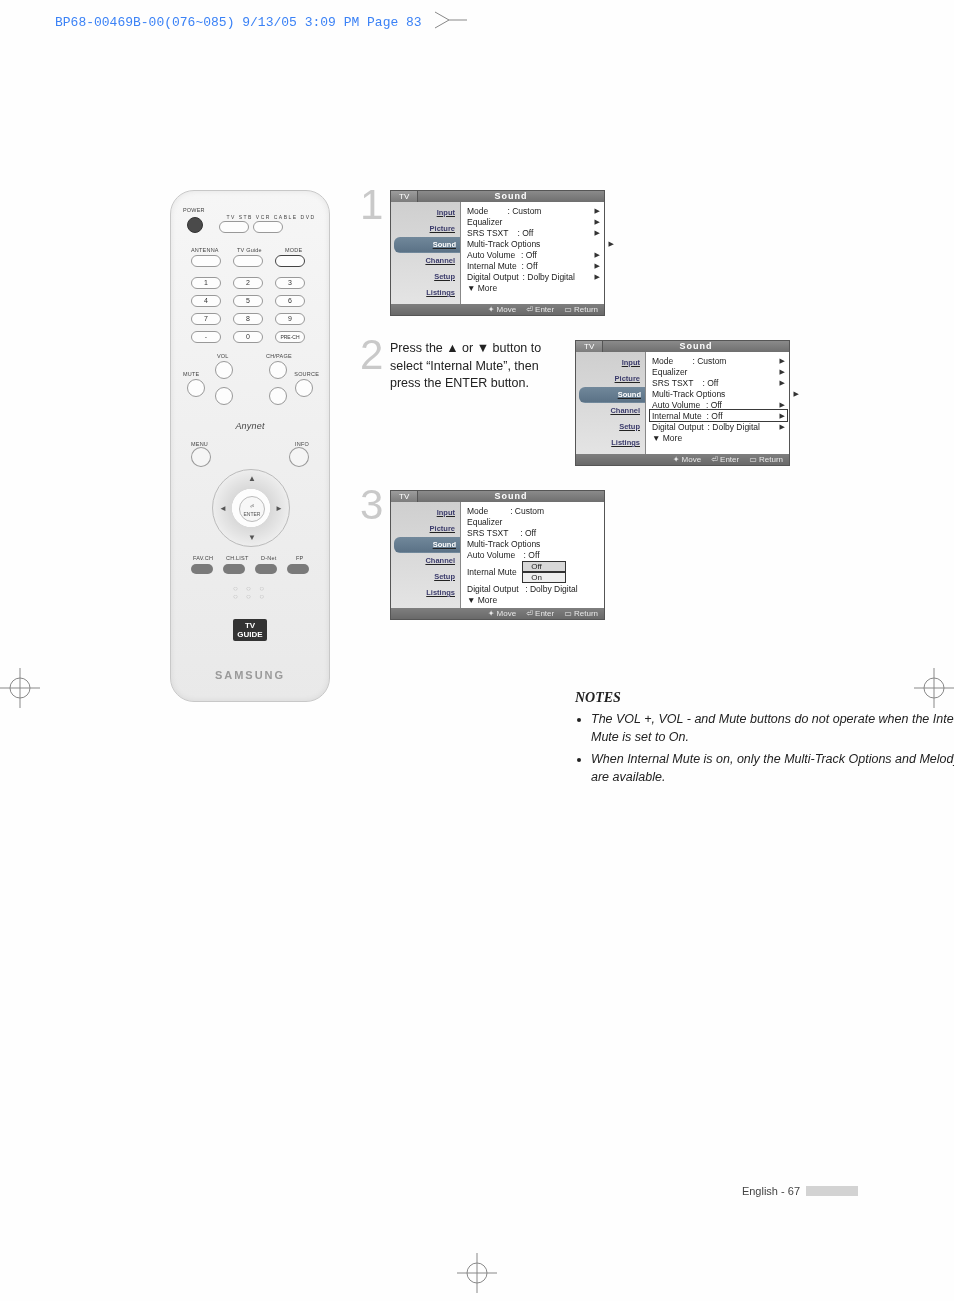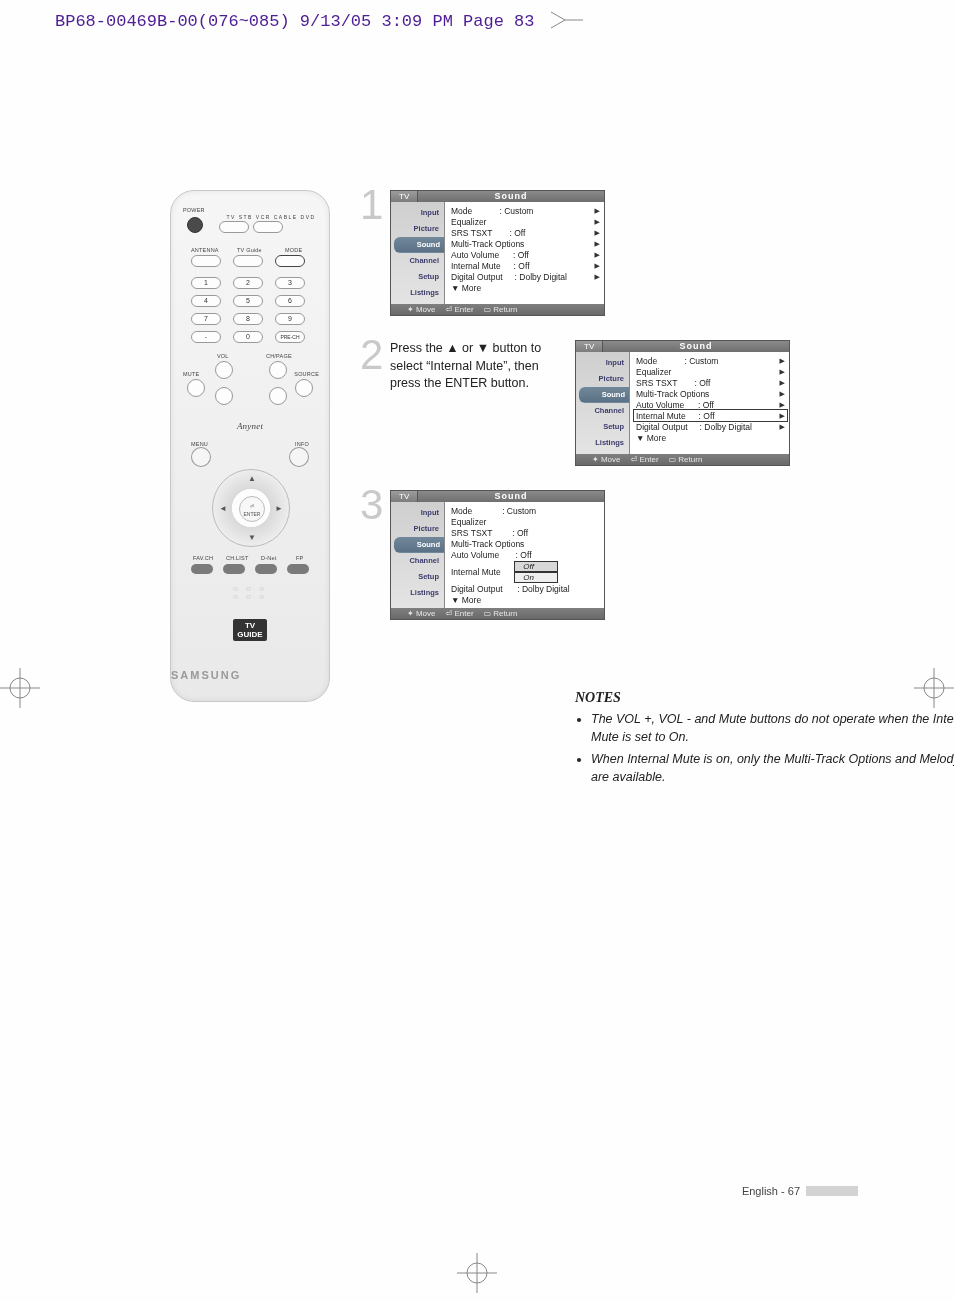--- a/index.html
+++ b/index.html
@@ -9,22 +9,22 @@
     height:1301px;
     background:#fefefe;
     font-family: Arial, Helvetica, sans-serif;
     color:#222;
     position:relative;
   }
   .header-slug{
     position:absolute;
     top:10px;left:55px;
     font-family: "Courier New", monospace;
-    font-size:17px;
-    color:#4c1d95;
+    font-size:13px;
+    color:#3b82f6;
   }
   .header-slug svg{vertical-align:-4px;}
   .page {
     position:absolute;
     top:190px;
     left:150px;
     width:720px;
   }
   h1.title{
     font-family: "Arial Narrow", Arial, sans-serif;
@@ -93,21 +93,21 @@
     background:#f7f7f7;border:1px solid #bbb;
     font-size:5px;text-align:center;line-height:8px;padding-top:5px;color:#555;
   }
   .dpad .tri{position:absolute;font-size:8px;color:#555;}
   .oval-small{
     width:22px;height:10px;border-radius:6px;
     background:#7a7a7a;
   }
   .samsung{
     position:absolute;bottom:20px;left:0;right:0;
-    text-align:left;font-size:11px;letter-spacing:2px;color:#9a9a9a;font-weight:bold;
+    text-align:center;font-size:11px;letter-spacing:2px;color:#9a9a9a;font-weight:bold;
   }
   .tvguide{
     position:absolute;bottom:60px;left:0;right:0;text-align:center;
   }
   .tvguide .box{
     display:inline-block;background:#333;color:#fff;
     font-size:8px;font-weight:bold;line-height:9px;padding:2px 4px;border-radius:2px;
   }
   .dots{
     position:absolute;bottom:100px;left:0;right:0;text-align:center;
@@ -153,24 +153,24 @@
   .osd-header .tv{
     padding:1px 8px;font-size:8px;
     background:linear-gradient(#9d9d9d,#7c7c7c);
     border-right:1px solid #555;
   }
   .osd-header .title{
     flex:1;text-align:center;font-weight:bold;letter-spacing:1px;font-size:9px;
   }
   .osd-body{display:flex;}
   .sidetabs{
-    width:54px;
+    width:70px;
     background:linear-gradient(#cfcfcf,#e4e4e4);
     border-right:1px solid #888;
-    text-align:right;padding:3px 3px;
+    text-align:right;padding:3px 3px;text-decoration:underline;
   }
   .sidetabs .tab{
     font-size:7.5px;font-weight:bold;color:#3b3b6b;
     padding:3px 2px 3px 0;
     border-bottom:1px solid rgba(0,0,0,0);
   }
   .sidetabs .tab.active{
     background:linear-gradient(#71889b,#5b7286);
     color:#fff;border-radius:6px 0 0 6px;
     margin-right:-3px;padding-right:4px;
@@ -189,21 +189,21 @@
     outline:1px solid #3a3a3a;
     padding-left:2px;padding-right:2px;margin-left:-2px;margin-right:-2px;
   }
   .selbox{
     display:inline-block;border:1px solid #333;padding:0 8px;font-size:8px;
     background:#efefef;
     min-width:44px;
   }
   .osd-footer{
     background:linear-gradient(#7f7f7f,#696969);
-    color:#e8e8e8;font-size:8px;padding:1px 6px;
+    color:#e8e8e8;text-align:right;font-size:8px;padding:1px 6px;
   }
   .osd-footer span{margin-left:10px;}
 
   .notes{
     margin-top:70px;
     margin-left:215px;
     width:430px;
   }
   .notes h3{
     font-style:italic;font-weight:bold;font-family:Georgia,serif;
@@ -305,21 +305,21 @@
         <div class="lbl" style="top:162px;left:95px;">CH/PAGE</div>
         <div class="lbl" style="top:180px;left:12px;">MUTE</div>
         <div class="lbl" style="top:180px;right:10px;">SOURCE</div>
         <div style="position:absolute;top:170px;left:44px;" class="circ"></div>
         <div style="position:absolute;top:170px;left:98px;" class="circ"></div>
         <div style="position:absolute;top:188px;left:16px;" class="circ"></div>
         <div style="position:absolute;top:188px;right:16px;" class="circ"></div>
         <div style="position:absolute;top:196px;left:44px;" class="circ"></div>
         <div style="position:absolute;top:196px;left:98px;" class="circ"></div>
 
-        <div class="lbl" style="top:230px;left:0;right:0;text-align:center;font-style:italic;font-family:Liberation Serif, serif;font-size:9px;">Anynet</div>
+        <div class="lbl" style="top:230px;left:0;right:0;text-align:center;font-style:italic;font-family:Liberation Sans, sans-serif;font-size:9px;">Anynet</div>
 
         <div class="lbl" style="top:250px;left:20px;">MENU</div>
         <div class="lbl" style="top:250px;right:20px;">INFO</div>
         <div style="position:absolute;top:256px;left:20px;width:20px;height:20px;border-radius:50%;border:1px solid #999;transform:rotate(45deg);background:#f5f5f5;"></div>
         <div style="position:absolute;top:256px;right:20px;width:20px;height:20px;border-radius:50%;border:1px solid #999;transform:rotate(45deg);background:#f5f5f5;"></div>
 
         <div class="dpad">
           <div class="tri" style="top:4px;left:35px;">▲</div>
           <div class="tri" style="bottom:4px;left:35px;">▼</div>
           <div class="tri" style="top:34px;left:6px;">◄</div>
@@ -515,21 +515,21 @@
                     <span class="v"></span>
                     <span class="ar"></span>
                   </div>
                   <div class="optrow">
                     <span class="k">Auto Volume</span>
                     <span class="v">: Off</span>
                     <span class="ar"></span>
                   </div>
                   <div class="optrow">
                     <span class="k">Internal Mute</span>
-                    <span class="v" style="width:72px;font-style:italic;"><span class="selbox" style="background:#d8d8d8;">Off</span><br><span class="selbox">On</span></span>
+                    <span class="v" style="width:72px;"><span class="selbox" style="background:#d8d8d8;">Off</span><br><span class="selbox">On</span></span>
                     <span class="ar"></span>
                   </div>
                   <div class="optrow">
                     <span class="k">Digital Output</span>
                     <span class="v">: Dolby Digital</span>
                     <span class="ar"></span>
                   </div>
                   <div class="optrow">
                     <span class="k">▼ More</span>
                     <span class="v"></span>

